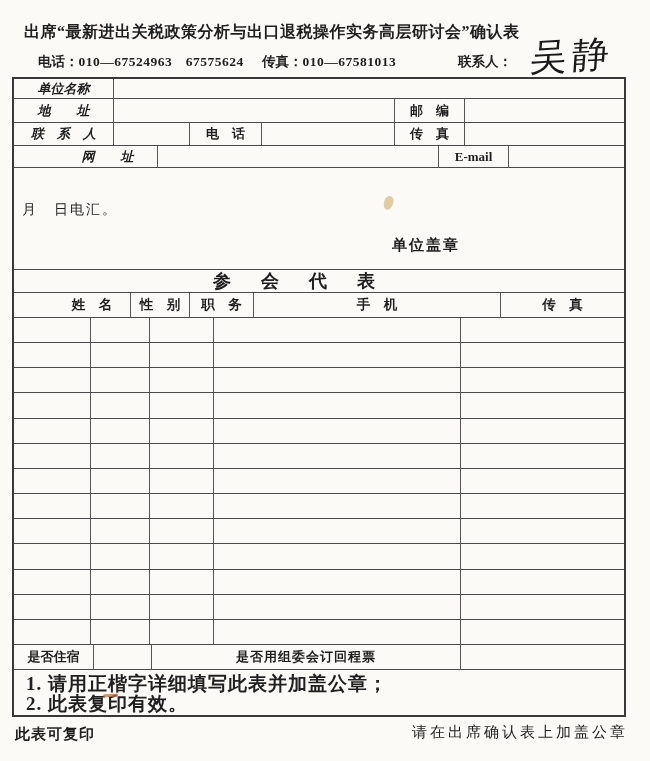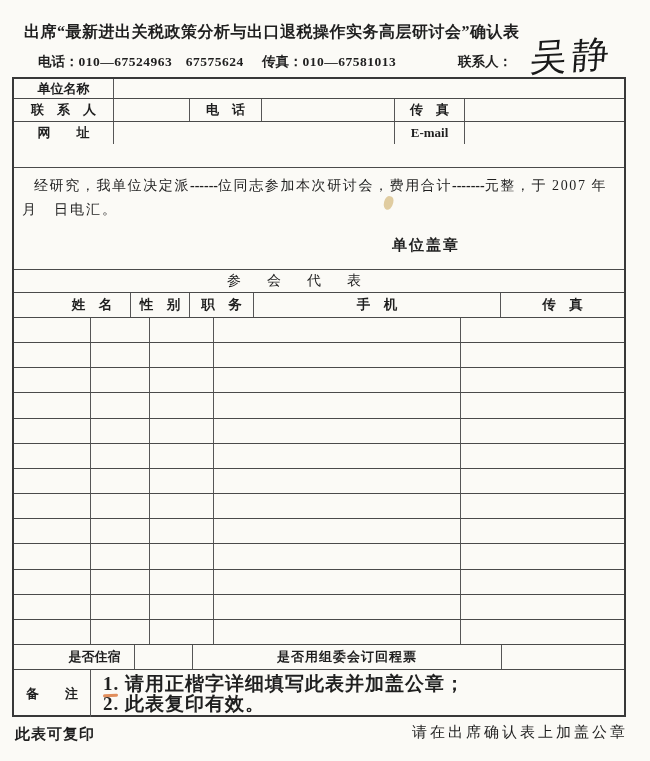--- a/index.html
+++ b/index.html
@@ -33,44 +33,44 @@
   .row{display:flex;width:100%;border-bottom:1.5px solid var(--line);}
   .row:last-child{border-bottom:none;}
   .cell{border-right:1px solid #565656;display:flex;align-items:center;overflow:hidden;}
   .cell:last-child{border-right:none;}
   .cell.label{justify-content:center;font-weight:bold;font-size:13px;white-space:nowrap;}
   .cell.value{padding-left:6px;font-size:13px;}
 
   
   .secA{top:0;height:89px;border-bottom:1.5px solid var(--line);}
   .secA .row{height:22.2px;}
-  .wL{width:100px;} .w281{width:281px;} .w70{width:70px;} .w76{width:76px;} .w72{width:72px;} .w133{width:133px;}
+  .wL{width:100px;font-style:italic;} .w281{width:281px;} .w70{width:70px;} .w76{width:76px;} .w72{width:72px;} .w133{width:133px;}
   .grow{flex:1;}
 
   
   .secB{top:89px;height:102px;border-bottom:1.5px solid var(--line);font-size:14px;}
   .stmt-line1{position:absolute;left:20px;top:9px;width:588px;letter-spacing:1.6px;white-space:nowrap;}
   .stmt-line2{position:absolute;left:8px;top:33px;letter-spacing:2px;}
   .blank{font-weight:bold;letter-spacing:0;}
   .seal{position:absolute;left:378px;top:68px;font-size:15px;font-weight:bold;letter-spacing:2px;}
 
   
   .secC{top:191px;height:23px;border-bottom:1.5px solid var(--line);display:flex;align-items:center;justify-content:center;}
-  .rep-title{font-size:14px;font-weight:normal;letter-spacing:6px;transform:translateX(-22px);}
+  .rep-title{font-size:18px;font-weight:bold;letter-spacing:6px;transform:translateX(-22px);}
 
   
   .secDh{top:214px;height:25px;border-bottom:1.5px solid var(--line);display:flex;padding-left:40px;}
   .secDh .cell{justify-content:center;font-weight:bold;font-size:13.5px;}
   .c0{width:77px;} .c1{width:59px;} .c2{width:64px;} .c3{width:247px;} .c4{flex:1;}
   .secDr{top:239px;height:327px;display:flex;flex-direction:column;}
   .rep-row{display:flex;flex:1;border-bottom:1.5px solid var(--line);}
   .rep-row .cell{height:100%;}
 
   
-  .secE{top:566px;height:25px;border-bottom:1.5px solid var(--line);display:flex;padding-left:41px;}
+  .secE{top:566px;height:25px;border-bottom:1.5px solid var(--line);display:flex;}
   .secE .cell{font-size:13px;}
   .e0{width:80px;justify-content:center;font-weight:bold;}
   .e1{width:58px;}
   .e2{width:309px;justify-content:center;font-weight:bold;letter-spacing:1px;}
   .e3{flex:1;}
 
   
   .secF{top:591px;height:47px;display:flex;}
   .f0{width:77px;justify-content:center;font-weight:bold;font-size:13px;}
   .f1{flex:1;display:block;padding:4px 0 0 12px;font-size:19px;font-weight:600;}
@@ -99,38 +99,43 @@
   </div>
   <div class="handwriting">吴静</div>
 
   <div class="doc-table">
 
     <div class="sec secA">
       <div class="row" style="height:20px;">
         <div class="cell label wL">单位名称</div>
         <div class="cell value grow"></div>
       </div>
+      <div class="row" style="height:24px;">
+        <div class="cell label wL">地　　址</div>
+        <div class="cell value w281"></div>
+        <div class="cell label w70">邮　编</div>
+        <div class="cell value grow"></div>
+      </div>
       <div class="row" style="height:23px;">
         <div class="cell label wL">联　系　人</div>
         <div class="cell value w76"></div>
         <div class="cell label w72">电　话</div>
         <div class="cell value w133"></div>
         <div class="cell label w70">传　真</div>
         <div class="cell value grow"></div>
       </div>
-      <div class="row" style="height:22px;">
+      <div class="row" style="height:22px;padding-left:44px;">
         <div class="cell label wL">网　　址</div>
         <div class="cell value w281"></div>
         <div class="cell label w70">E-mail</div>
         <div class="cell value grow"></div>
       </div>
     </div>
 
     <div class="sec secB">
-      <div class="stmt-line1"><span>经研究，我单位决定派</span><span class="blank">------</span><span>位同志参加本次研讨会，费用合计</span><span class="blank">-------</span><span>元整，于 2007 年</span></div>
       <div class="stmt-line2">月　日电汇。</div>
       <div class="seal">单位盖章</div>
     </div>
 
     <div class="sec secC">
       <span class="rep-title">参　会　代　表</span>
     </div>
 
     <div class="sec secDh">
       <div class="cell c0">姓　名</div>
@@ -234,21 +239,20 @@
       </div>
 
     <div class="sec secE">
       <div class="cell e0">是否住宿</div>
       <div class="cell e1"></div>
       <div class="cell e2">是否用组委会订回程票</div>
       <div class="cell e3"></div>
     </div>
 
     <div class="sec secF">
-      <div class="cell f0">备　　注</div>
       <div class="cell f1">
         <span class="note-line">1. 请用正楷字详细填写此表并加盖公章；</span>
         <span class="note-line">2. 此表复印有效。</span>
       </div>
     </div>
 
   </div>
 
   <div class="footer-left">此表可复印</div>
   <div class="footer-right">请在出席确认表上加盖公章</div>

